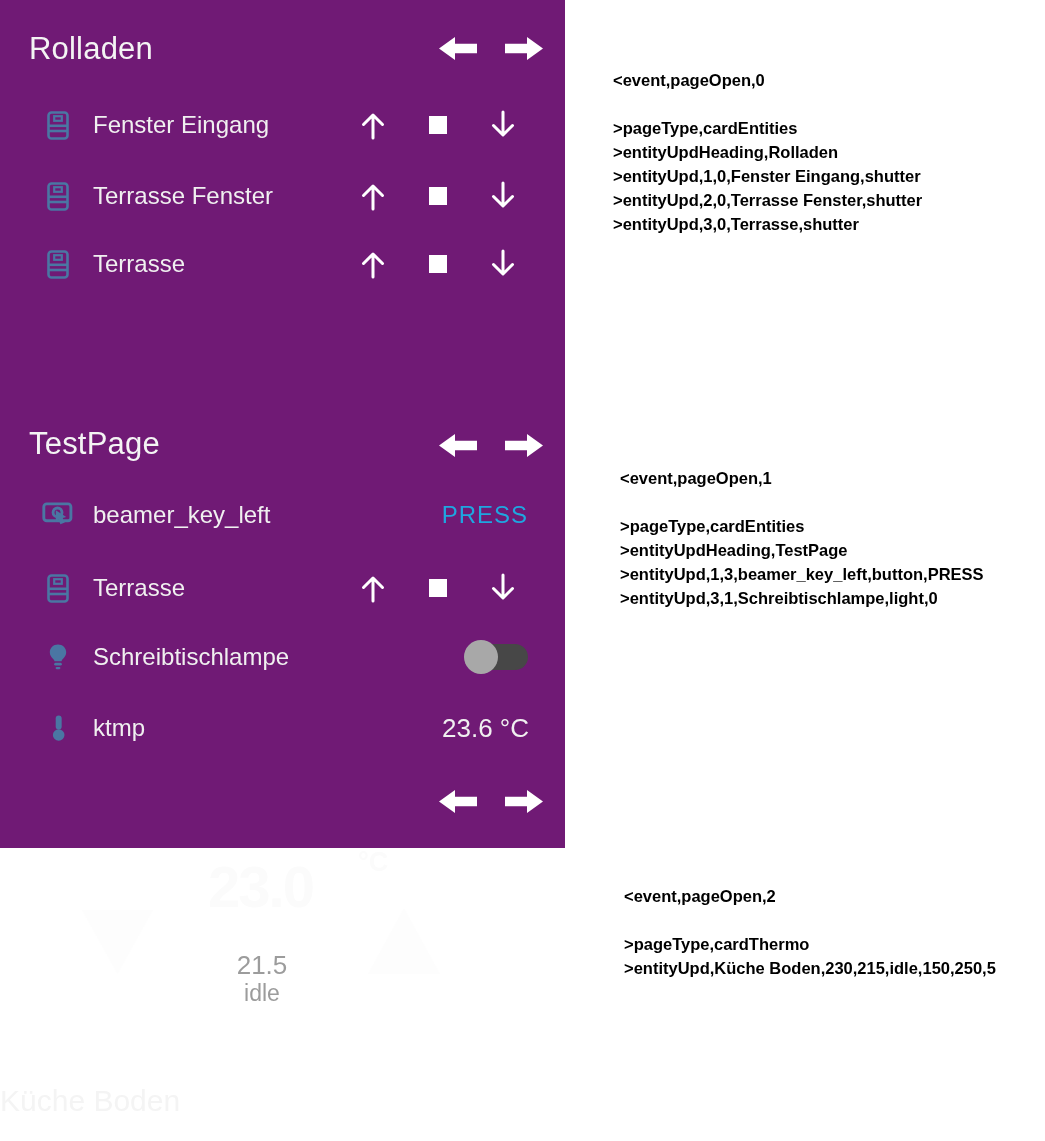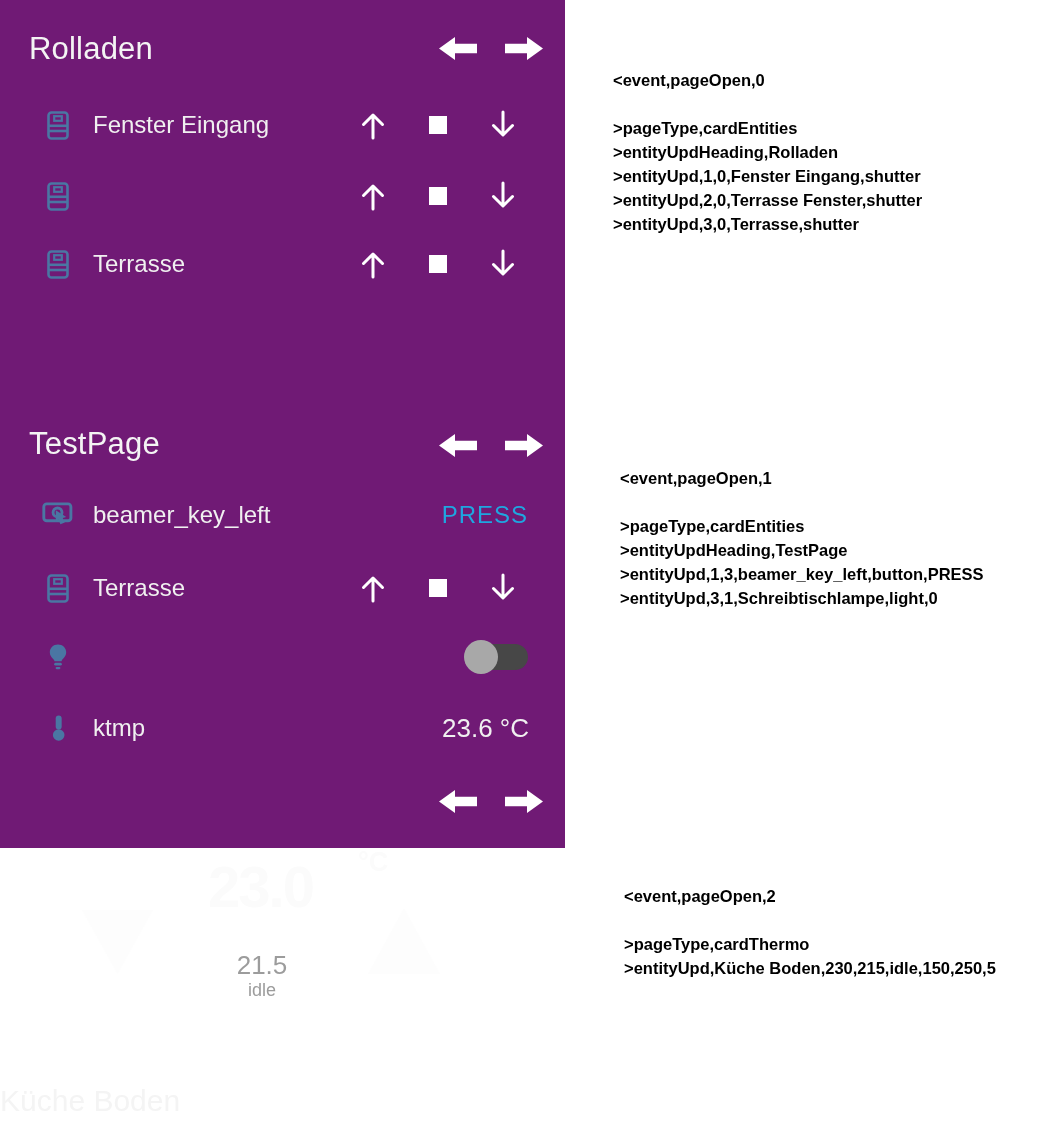--- a/index.html
+++ b/index.html
@@ -37,21 +37,21 @@
   .toggle .track { position:absolute; right:0; top:7px; width:52px; height:26px; border-radius:13px; background:#474747; }
   .toggle .knob { position:absolute; left:0; top:3px; width:34px; height:34px; border-radius:50%; background:#a8a8a8; }
 
   
   .t-big { position:absolute; left:208px; top:90px; font-size:58px; line-height:73px; font-weight:bold; color:#fbfbfb; letter-spacing:-2px; }
   .t-unit { position:absolute; left:358px; top:89px; font-size:27px; line-height:27px; font-weight:bold; color:#fbfbfb; }
   .tri { position:absolute; cursor:pointer; }
   .tri-down { left:82px; top:150px; }
   .tri-up { left:368px; top:148px; }
   .t-target { position:absolute; left:0; top:190px; width:524px; text-align:center; font-size:26px; color:#9c9c9c; }
-  .t-state  { position:absolute; left:0; top:220px; width:524px; text-align:center; font-size:18px; color:#9c9c9c; }
+  .t-state  { position:absolute; left:0; top:220px; width:524px; text-align:center; font-size:23px; color:#9c9c9c; }
   .t-title  { position:absolute; left:0; top:324px; width:524px; font-size:30px; color:#f4f4f4; }
 
   
   .proto { position:absolute; color:#000; font-weight:bold; font-size:16.5px; line-height:24px; white-space:nowrap; }
   #proto0 { left:613px; top:68px; }
   #proto1 { left:620px; top:466px; }
   #proto2 { left:624px; top:884px; }
   .p-gap { height:24px; }
 
   svg { overflow:visible; }
@@ -100,20 +100,21 @@
 
   <div class="entity-row" style="top: 176px;">
     <span class="e-icon">
       <svg width="22" height="29" viewBox="0 0 22 29">
         <rect x="1.5" y="1.5" width="19" height="26" rx="3" fill="none" stroke="#4a76a3" stroke-width="2.6"></rect>
         <rect x="7.2" y="5.2" width="7.6" height="4.6" fill="none" stroke="#4a76a3" stroke-width="2.2"></rect>
         <line x1="2" y1="14.8" x2="20" y2="14.8" stroke="#4a76a3" stroke-width="2.6"></line>
         <line x1="2" y1="20" x2="20" y2="20" stroke="#4a76a3" stroke-width="2.6"></line>
       </svg>
     </span>
+    <span class="e-label">Terrasse Fenster</span>
     <span class="ctl-up">
       <svg width="30" height="32" viewBox="0 0 30 32">
                 <path d="M15 29 L15 7 M5.5 15.5 L15 6 L24.5 15.5" fill="none" stroke="#ffffff" stroke-width="3" stroke-linecap="round" stroke-linejoin="round"></path>
               </svg>
     </span>
     <span class="ctl-stop"></span>
     <span class="ctl-down">
       <svg width="30" height="32" viewBox="0 0 30 32">
                 <path d="M15 3 L15 25 M5.5 16.5 L15 26 L24.5 16.5" fill="none" stroke="#ffffff" stroke-width="3" stroke-linecap="round" stroke-linejoin="round"></path>
               </svg>
@@ -194,20 +195,21 @@
   </div>
 
   <div class="entity-row" style="top: 237px;">
     <span class="e-icon">
       <svg width="24" height="29" viewBox="0 0 24 29">
         <path d="M12 1.5 C16.8 1.5 20.2 5 20.2 9.3 C20.2 12.1 18.8 13.9 17.3 15.4 C16.3 16.4 15.7 17.1 15.5 18.2 L8.5 18.2 C8.3 17.1 7.7 16.4 6.7 15.4 C5.2 13.9 3.8 12.1 3.8 9.3 C3.8 5 7.2 1.5 12 1.5 Z" fill="#4a76a3"></path>
         <rect x="8.2" y="19.8" width="7.6" height="2.8" rx="1.4" fill="#4a76a3"></rect>
         <rect x="9.6" y="24" width="4.8" height="2.2" rx="1.1" fill="#4a76a3"></rect>
       </svg>
     </span>
+    <span class="e-label">Schreibtischlampe</span>
     <span class="toggle">
       <span class="track"></span>
       <span class="knob"></span>
     </span>
   </div>
 
   <div class="entity-row" style="top: 308px;">
     <span class="e-icon">
       <svg width="17" height="28" viewBox="0 0 18 30">
         <rect x="6" y="1.5" width="6.4" height="15" rx="3.2" fill="#4a76a3"></rect>

